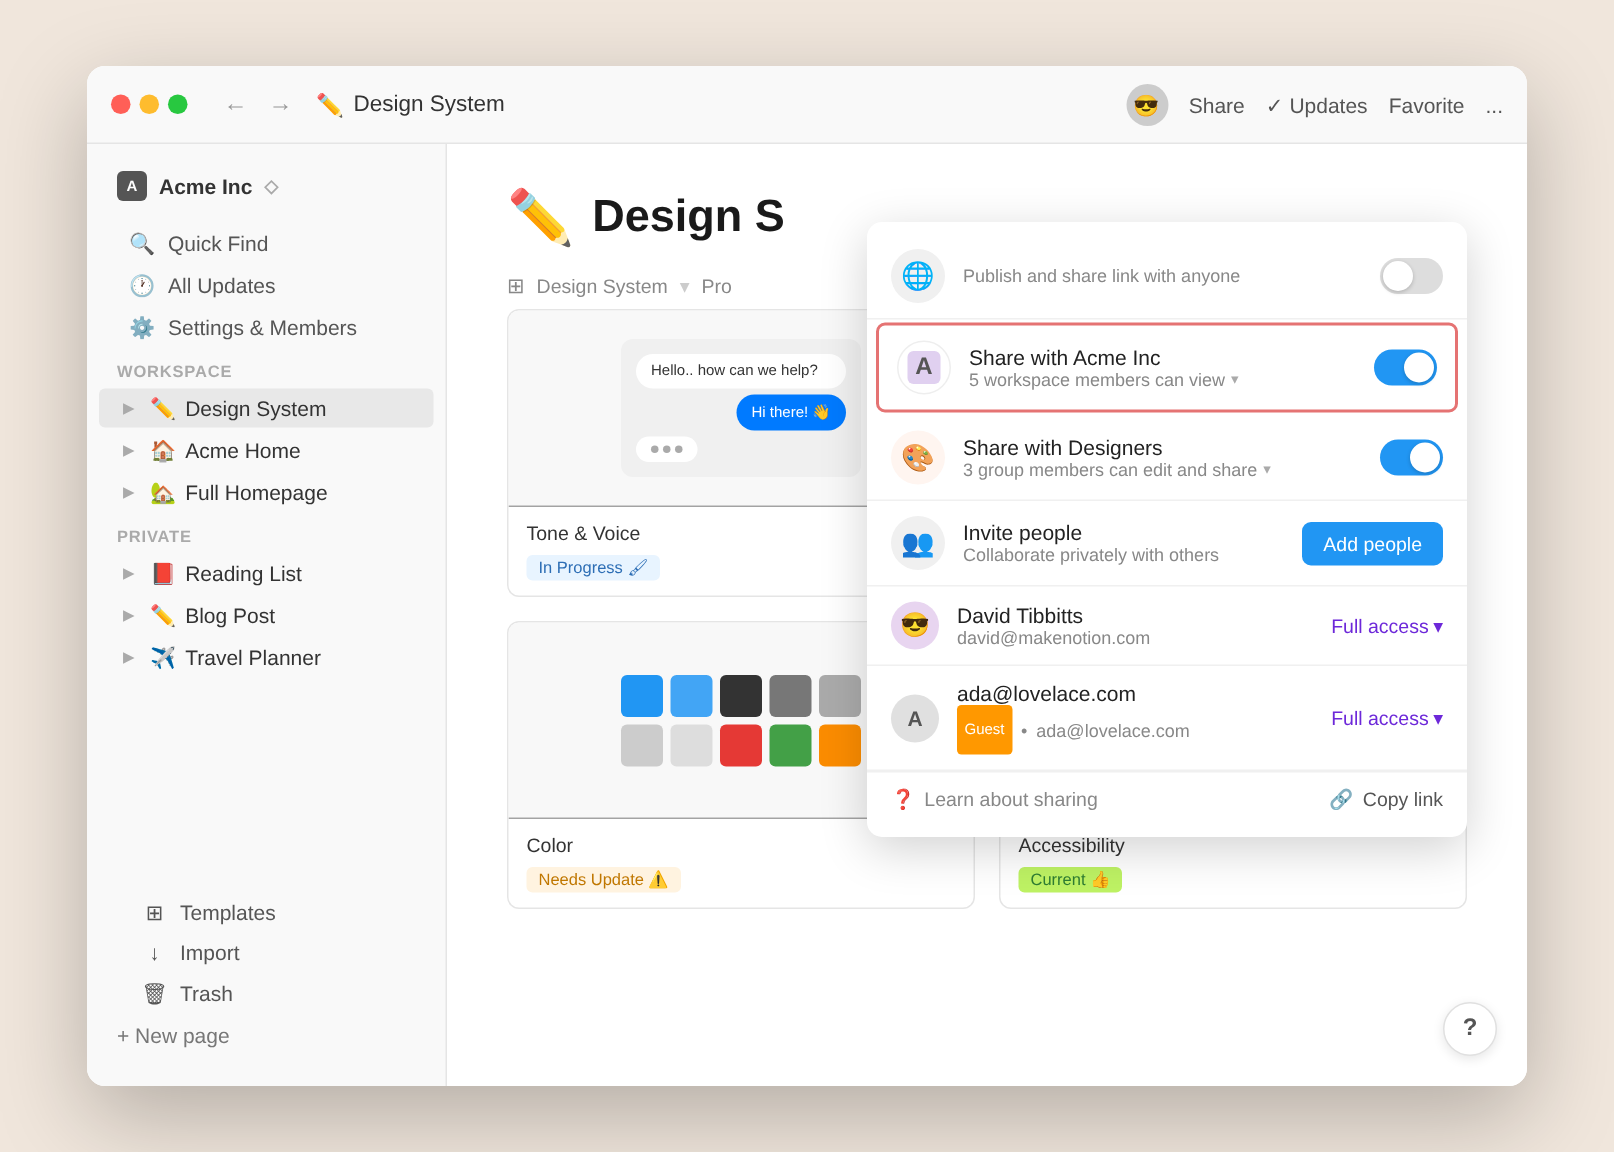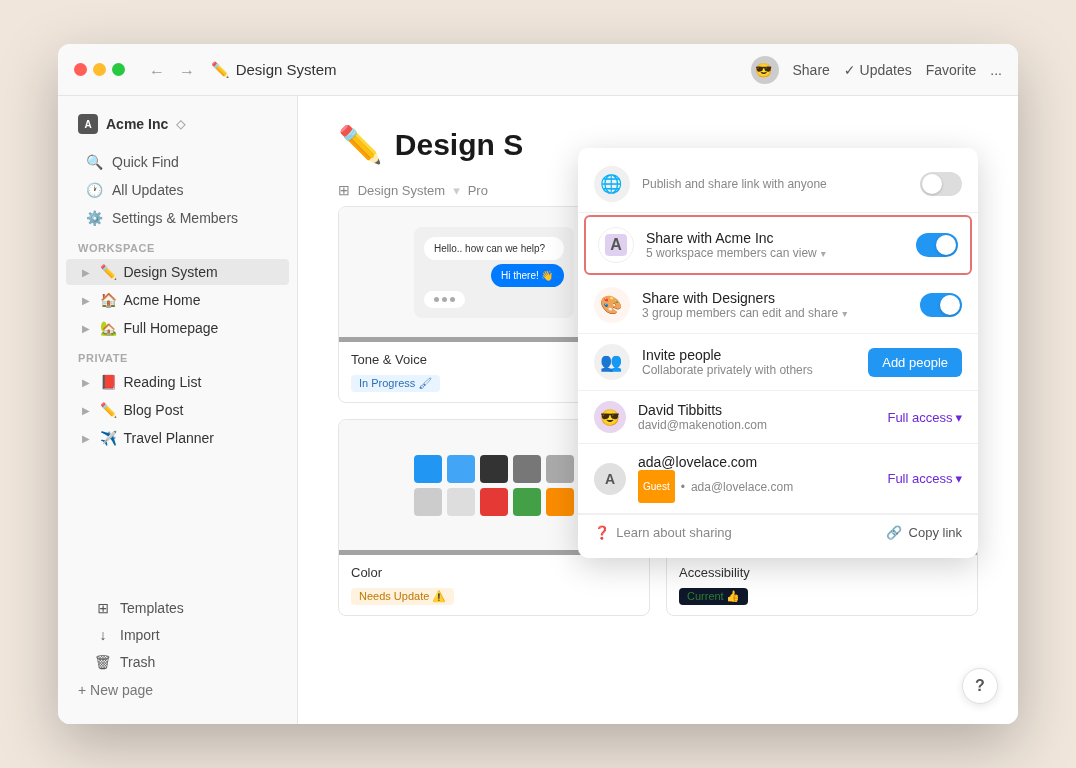--- a/index.html
+++ b/index.html
@@ -256,35 +256,35 @@
       display: flex;
       gap: 3px;
       padding: 6px 10px;
       background: white;
       border-radius: 12px;
       width: fit-content;
     }
     .dot { width: 5px; height: 5px; border-radius: 50%; background: #aaa; }
     .card-info {
       padding: 10px 12px;
-      border-top: 5px solid #a3a3a3;
+      border-top: 1px solid #a3a3a3;
     }
     .card-name { font-size: 13px; font-weight: 500; color: #333; margin-bottom: 6px; }
     .card-badge {
       display: inline-flex;
       align-items: center;
       gap: 4px;
       padding: 2px 8px;
       border-radius: 4px;
       font-size: 11px;
       font-weight: 500;
     }
     .badge-progress { background: #e8f4ff; color: #2d6eb5; }
     .badge-needs { background: #fff3e0; color: #c07700; }
-    .badge-current { background: #0f172a; color: #2e7d32; }
+    .badge-current { background: #bef264; color: #2e7d32; }
     
     .arrow-overlay {
       position: absolute;
       top: 120px;
       left: 330px;
       font-size: 48px;
       color: #e53935;
       z-index: 5;
       transform: rotate(0deg);
     }

